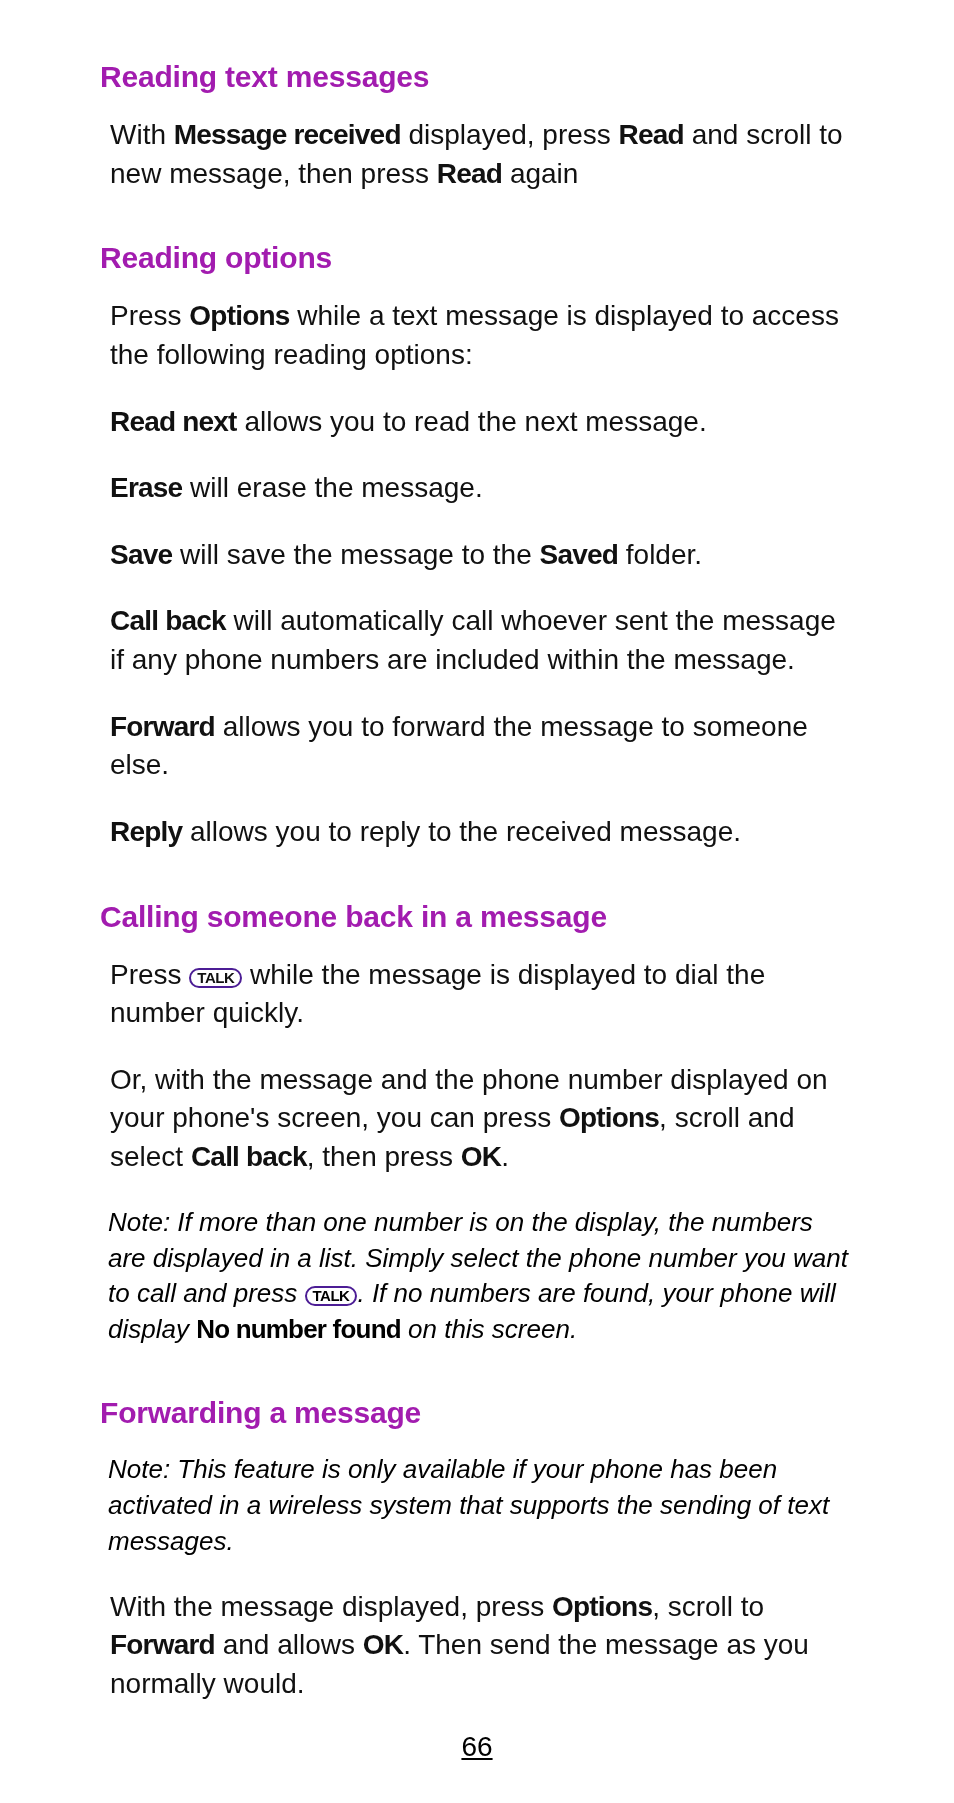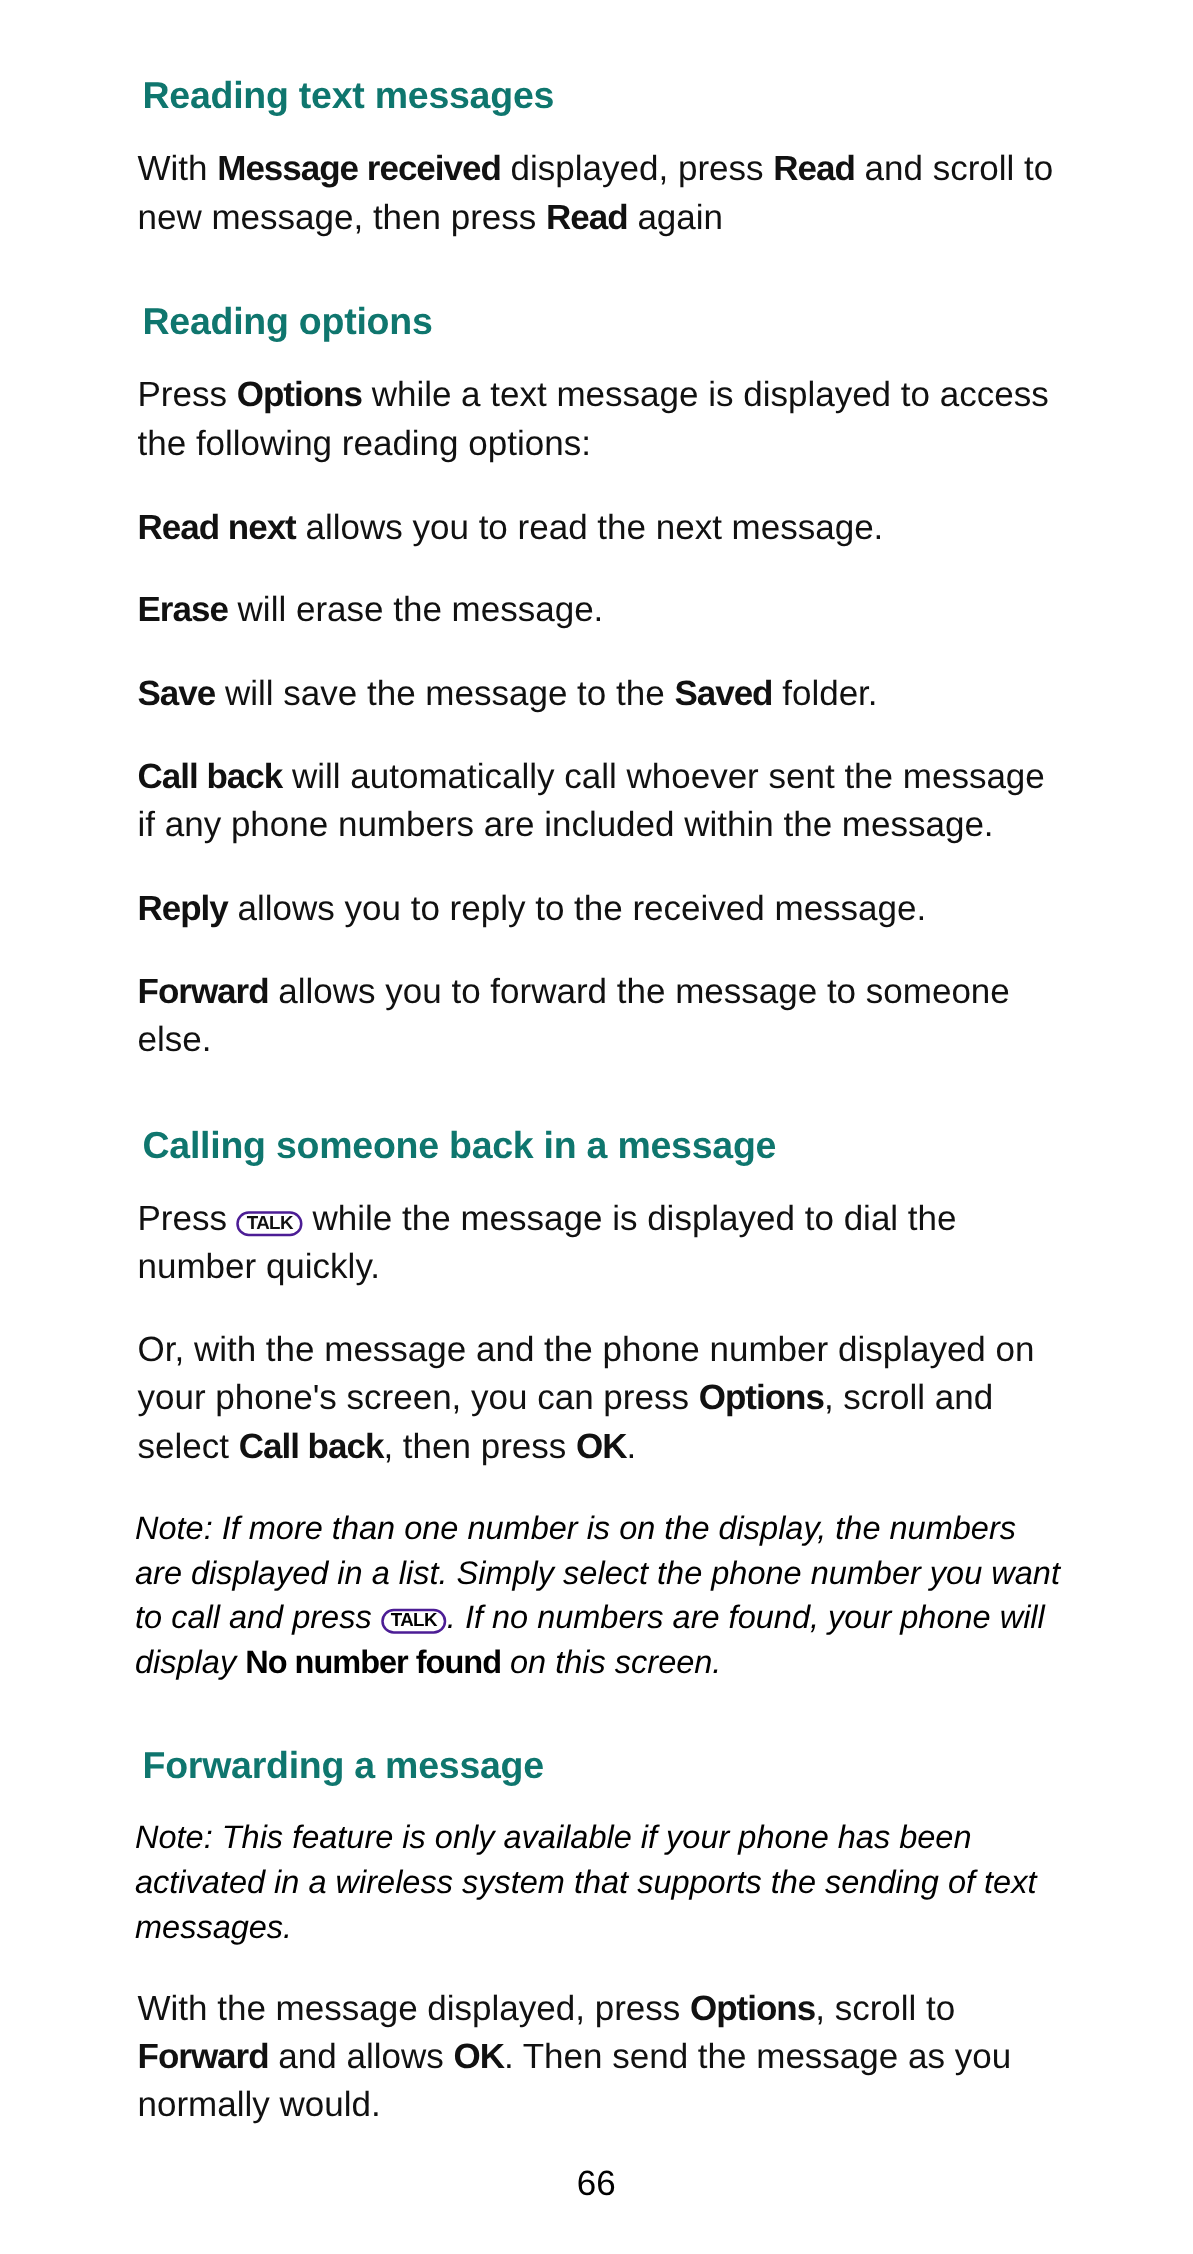--- a/index.html
+++ b/index.html
@@ -12,24 +12,24 @@
   .page {
     width: 954px;
     min-height: 1803px;
     padding: 60px 100px 40px 100px;
     box-sizing: border-box;
     position: relative;
   }
   h2.section {
     font-size: 30px;
     font-weight: 700;
-    margin: 0 0 22px 14px;
+    margin: 0 0 22px 0;
     font-family: Arial, Helvetica, sans-serif;
     letter-spacing: -0.2px;
-    color: #0f766e;
+    color: #a21caf;
   }
   p.body {
     font-size: 28px;
     line-height: 1.38;
     margin: 0 0 28px 10px;
     font-family: Arial, Helvetica, sans-serif;
     color: #111;
   }
   p.body + h2.section,
   p.note + h2.section {
@@ -66,20 +66,21 @@
     font-style: normal;
     letter-spacing: -0.5px;
   }
   .page-number {
     position: absolute;
     bottom: 40px;
     left: 0;
     right: 0;
     text-align: center;
     font-size: 28px;
+    text-decoration: underline;
   }
 </style>
 </head>
 <body>
 
 <div class="page">
 
   <h2 class="section">Reading text messages</h2>
   <p class="body">
     <span>With </span><span class="b2">Message received</span><span> displayed, press </span><span class="b2">Read</span><span> and scroll to new message, then press </span><span class="b2">Read</span><span> again</span>
@@ -95,24 +96,24 @@
   <p class="body">
     <span class="b2">Erase</span><span> will erase the message.</span>
   </p>
   <p class="body">
     <span class="b2">Save</span><span> will save the message to the </span><span class="b2">Saved</span><span> folder.</span>
   </p>
   <p class="body">
     <span class="b2">Call back</span><span> will automatically call whoever sent the message if any phone numbers are included within the message.</span>
   </p>
   <p class="body">
-    <span class="b2">Reply</span><span> allows you to reply to the received message.</span>
+    <span class="b2">Forward</span><span> allows you to forward the message to someone else.</span>
   </p>
   <p class="body">
-    <span class="b2">Forward</span><span> allows you to forward the message to someone else.</span>
+    <span class="b2">Reply</span><span> allows you to reply to the received message.</span>
   </p>
 
   <h2 class="section">Calling someone back in a message</h2>
   <p class="body">
     <span>Press </span><span class="talk">TALK</span><span> while the message is displayed to dial the number quickly.</span>
   </p>
   <p class="body">
     <span>Or, with the message and the phone number displayed on your phone's screen, you can press </span><span class="b2">Options</span><span>, scroll and select </span><span class="b2">Call back</span><span>, then press </span><span class="b2">OK</span><span>.</span>
   </p>
   <p class="note">

